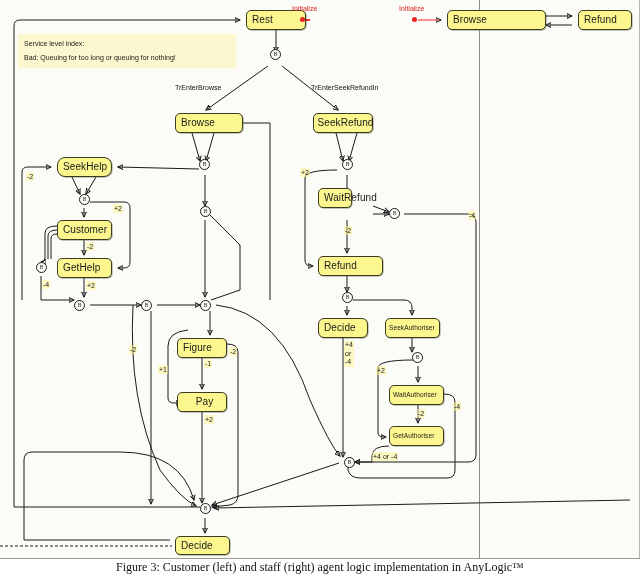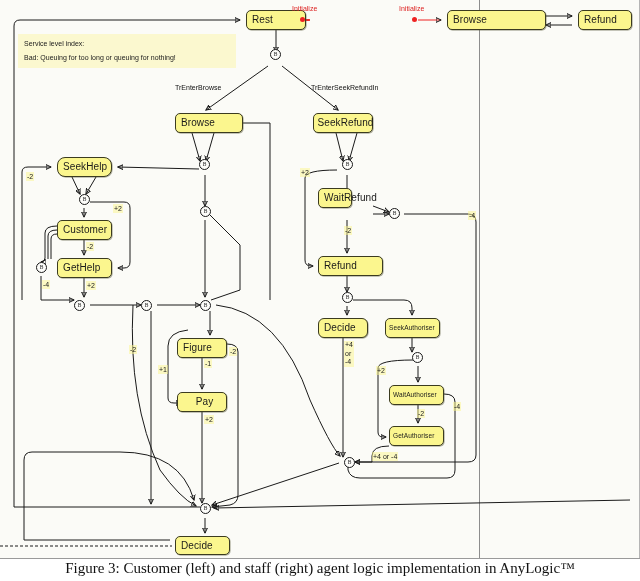--- a/index.html
+++ b/index.html
@@ -124,21 +124,21 @@
     border-radius: 50%;
   }
 
   
   .caption {
     position: absolute;
     left: 0; top: 560px;
     width: 640px;
     text-align: center;
     font-family: "Liberation Serif", serif;
-    font-size: 15px;
+    font-size: 12px;
     color: #111111;
     white-space: nowrap;
   }
 </style>
 </head>
 <body>
 
 <div id="page">
 
   <div id="canvas">

